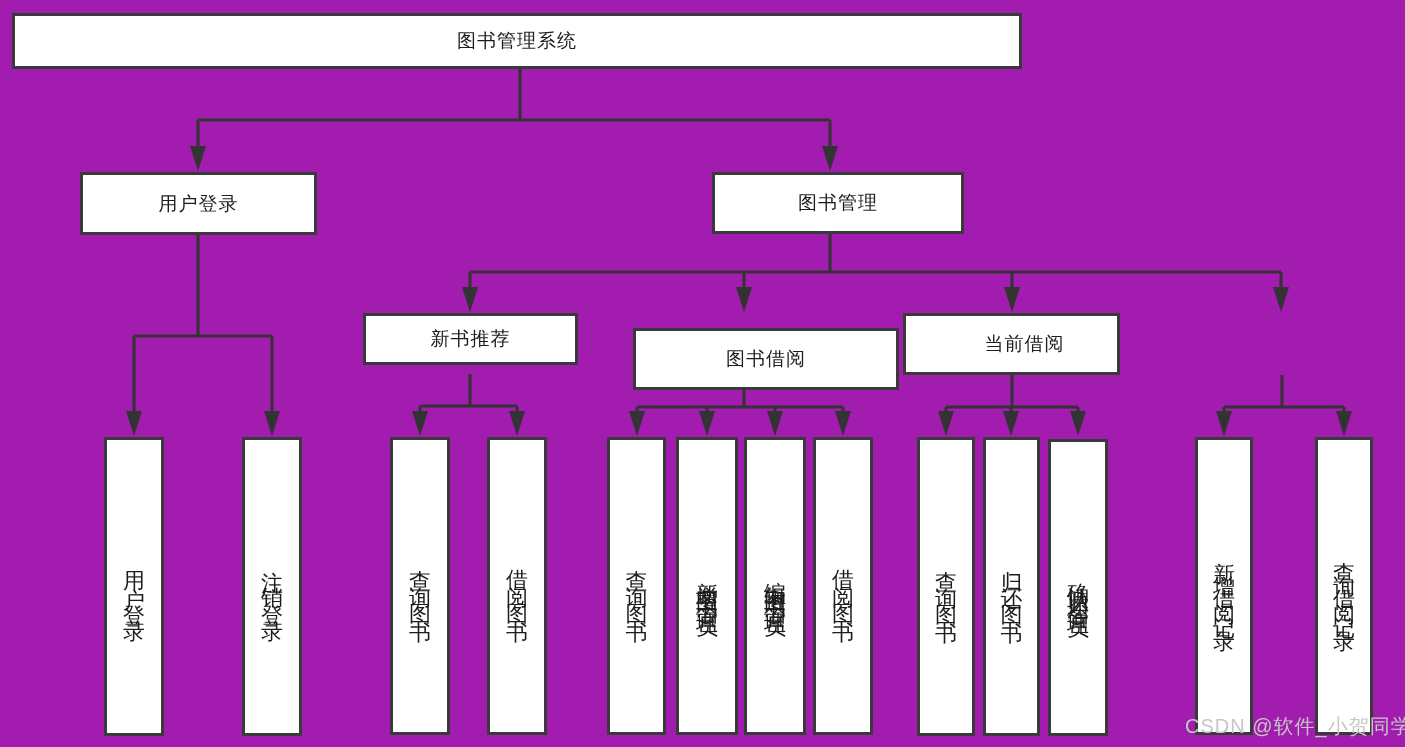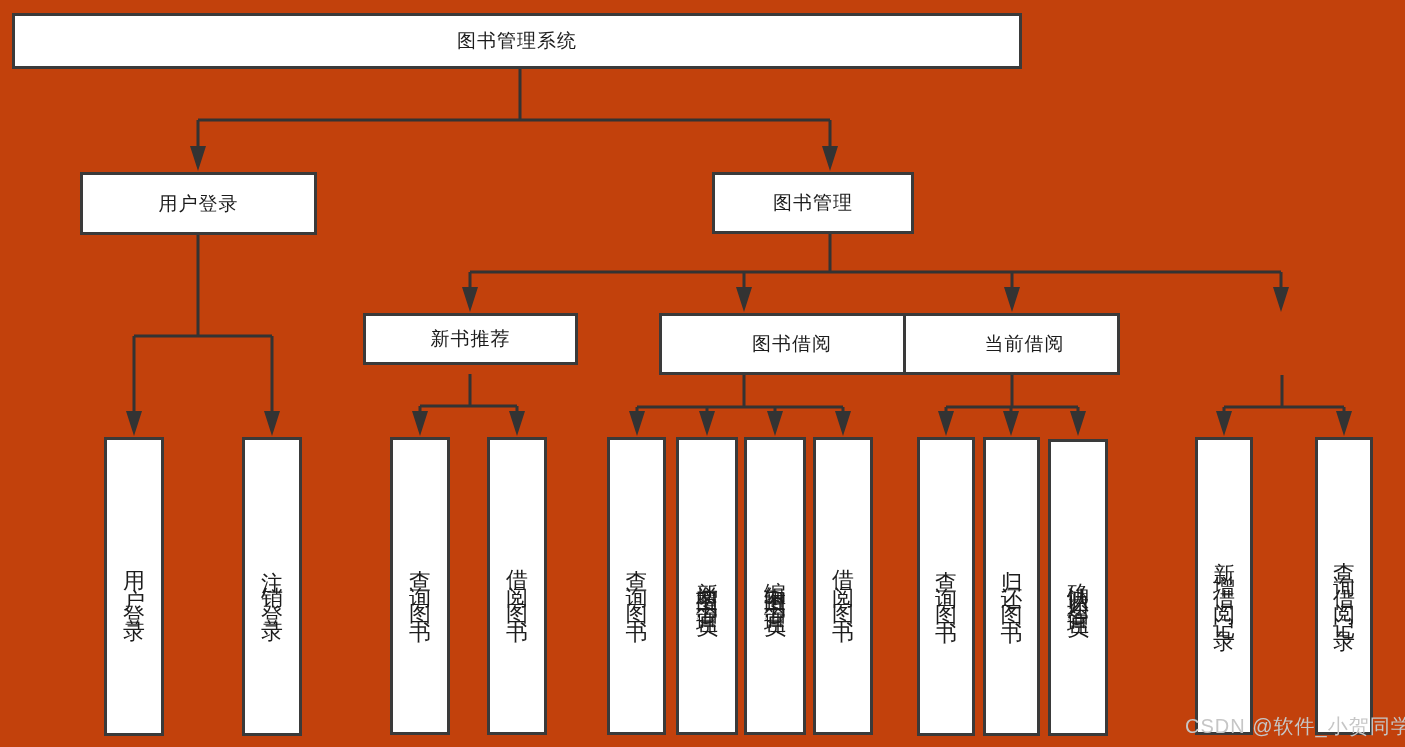--- a/index.html
+++ b/index.html
@@ -5,21 +5,21 @@
   html, body {
     margin: 0;
     padding: 0;
     background: #ffffff;
     font-family: "Liberation Sans", sans-serif;
   }
   #canvas {
     position: relative;
     width: 1405px;
     height: 747px;
-    background: #c2410c;
+    background: #a21caf;
     overflow: hidden;
   }
   #connector-svg {
     position: absolute;
     left: 0;
     top: 0;
     z-index: 1;
   }
   .box {
     position: absolute;
@@ -40,23 +40,23 @@
     white-space: nowrap;
     line-height: 1;
   }
   .ls4 { letter-spacing: 17px; }
   .ls6 { letter-spacing: 14px; }
   .ls9 { letter-spacing: 5px; }
 
   
   #n-root           { left: 12px;   top: 13px;  width: 1010px; height: 56px; }
   #n-user-login     { left: 80px;   top: 172px; width: 237px;  height: 63px; }
-  #n-book-mgmt      { left: 712px;  top: 172px; width: 202px;  height: 62px; justify-content: center; }
+  #n-book-mgmt      { left: 712px;  top: 172px; width: 252px;  height: 62px; justify-content: center; }
   #n-new-book-rec   { left: 363px;  top: 313px; width: 215px;  height: 52px; }
-  #n-book-borrow    { left: 633px;  top: 313px; width: 266px;  height: 62px; margin-left: 26px; }
+  #n-book-borrow    { left: 633px;  top: 328px; width: 266px;  height: 62px; }
   #n-current-borrow { left: 903px;  top: 313px; width: 217px;  height: 62px; padding-left: 26px; }
   #n-borrow-records { left: 1173px; top: 313px; width: 217px;  height: 63px; }
 
   #l-user-login   { left: 104px;  top: 437px; width: 60px; height: 299px; }
   #l-logout       { left: 242px;  top: 437px; width: 60px; height: 299px; }
   #l-nbr-query    { left: 390px;  top: 437px; width: 60px; height: 298px; }
   #l-nbr-borrow   { left: 487px;  top: 437px; width: 60px; height: 298px; }
   #l-bb-query     { left: 607px;  top: 437px; width: 59px; height: 298px; }
   #l-bb-add       { left: 676px;  top: 437px; width: 62px; height: 298px; }
   #l-bb-edit      { left: 744px;  top: 437px; width: 62px; height: 298px; }

